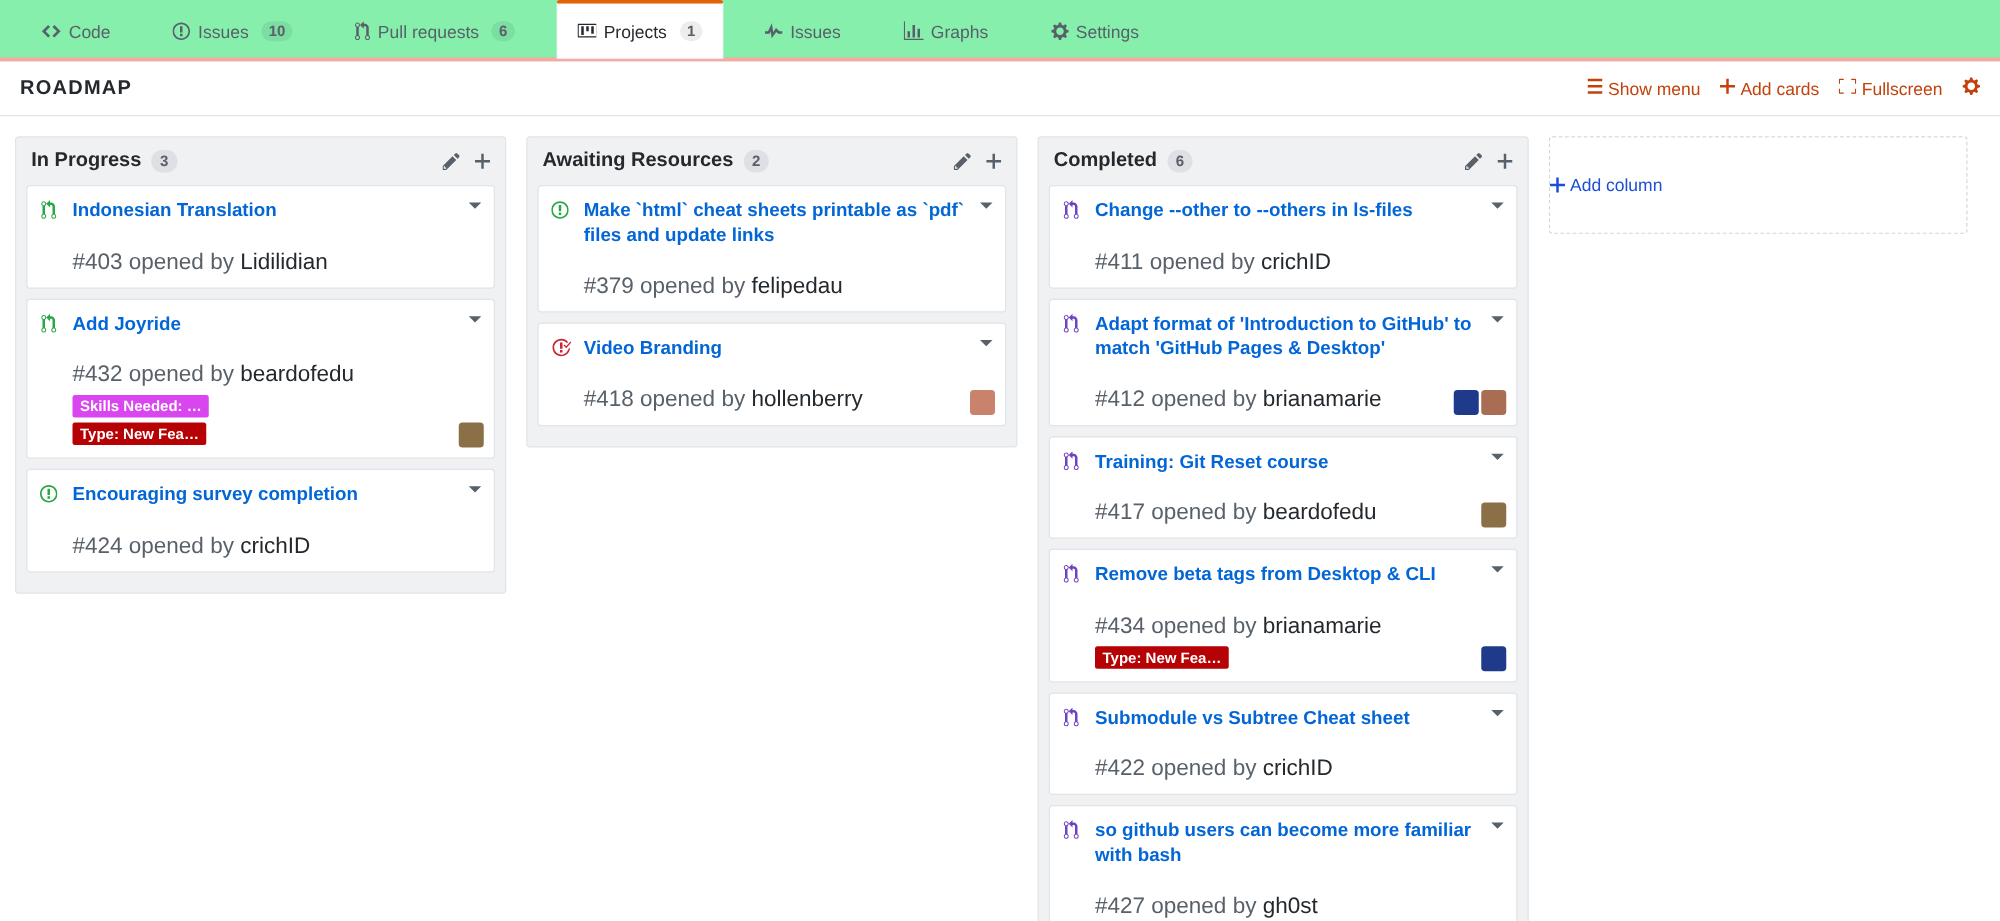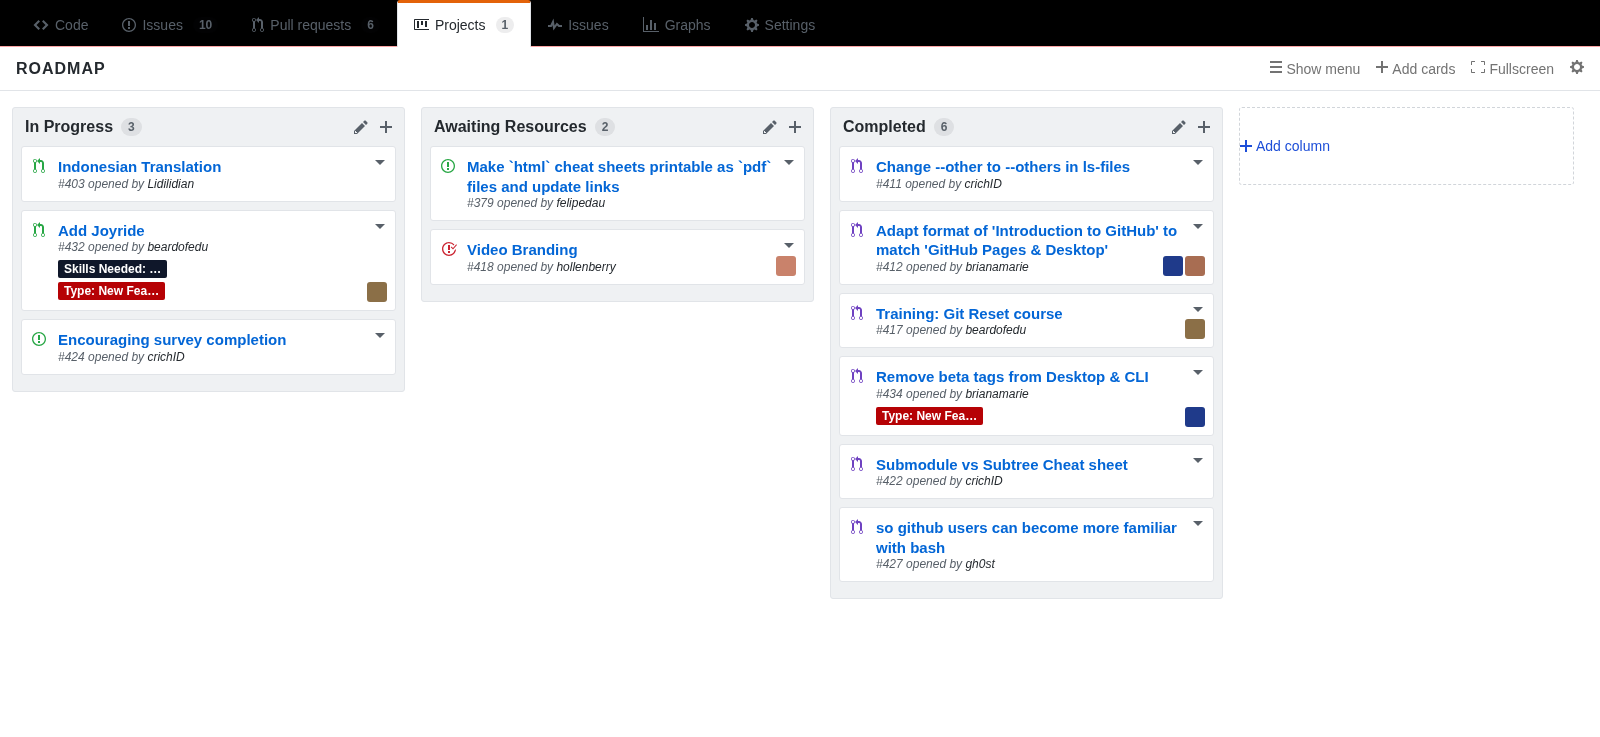--- a/index.html
+++ b/index.html
@@ -6,22 +6,23 @@
 body {
   font-family: -apple-system, BlinkMacSystemFont, "Segoe UI", Helvetica, Arial, sans-serif;
   font-size: 14px;
   color: #24292e;
   background: #fff;
 }
 .reponav {
   display: flex;
   align-items: center;
   padding: 0 16px;
-  border-bottom: 1px solid #fca5a5;
-  background: #000000;
+  border-bottom: 3px solid #fca5a5;
+  background: #86efac;
+  gap: 16px;
 }
 .reponav-item {
   display: flex;
   align-items: center;
   padding: 14px 16px;
   color: #586069;
   cursor: pointer;
   border: 1px solid transparent;
   border-top: 3px solid transparent;
   border-bottom: none;
@@ -58,21 +59,21 @@
 }
 .project-title {
   font-size: 16px;
   font-weight: 700;
   letter-spacing: 1px;
 }
 .header-actions {
   display: flex;
   align-items: center;
   gap: 16px;
-  color: #737373;
+  color: #c2410c;
 }
 .header-action {
   display: inline-flex;
   align-items: center;
   cursor: pointer;
   gap: 4px;
 }
 .board {
   display: flex;
   align-items: flex-start;
@@ -137,23 +138,22 @@
 }
 .card-title {
   color: #0366d6;
   font-weight: 600;
   font-size: 15px;
   line-height: 1.3;
   cursor: pointer;
 }
 .card-meta {
   color: #586069;
-  font-size: 12px;
-  margin-top: 0;
-  font-style: italic;
+  font-size: 18px;
+  margin-top: 20px;
 }
 .card-author { color: #24292e; }
 .labels { margin-top: 6px; display: flex; flex-direction: column; align-items: flex-start; gap: 4px; }
 .label {
   display: inline-block;
   padding: 2px 6px;
   font-size: 12px;
   font-weight: 600;
   color: #fff;
   border-radius: 2px;
@@ -360,21 +360,21 @@
         <div class="card">
           <span class="card-icon icon-pr-open"><svg width="14" height="16" viewBox="0 0 12 16">
               <use href="#svg-pr"></use>
             </svg></span>
           <span class="card-menu"><svg width="14" height="14" viewBox="0 0 14 14">
               <use href="#svg-chev"></use>
             </svg></span>
           <div class="card-title">Add Joyride</div>
           <div class="card-meta">#432 opened by <span class="card-author">beardofedu</span></div>
           <div class="labels">
-            <span class="label" style="background:#0f172a">Skills Needed: …</span>
+            <span class="label" style="background:#d946ef">Skills Needed: …</span>
             <span class="label" style="background:#b60205">Type: New Fea…</span>
           </div>
           <div class="avatars">
             <span class="avatar" style="background:#8b6f47"></span>
           </div>
         </div>
         <div class="card">
           <span class="card-icon icon-issue-open"><svg width="14" height="16" viewBox="0 0 14 16">
               <use href="#svg-issue"></use>
             </svg></span>

